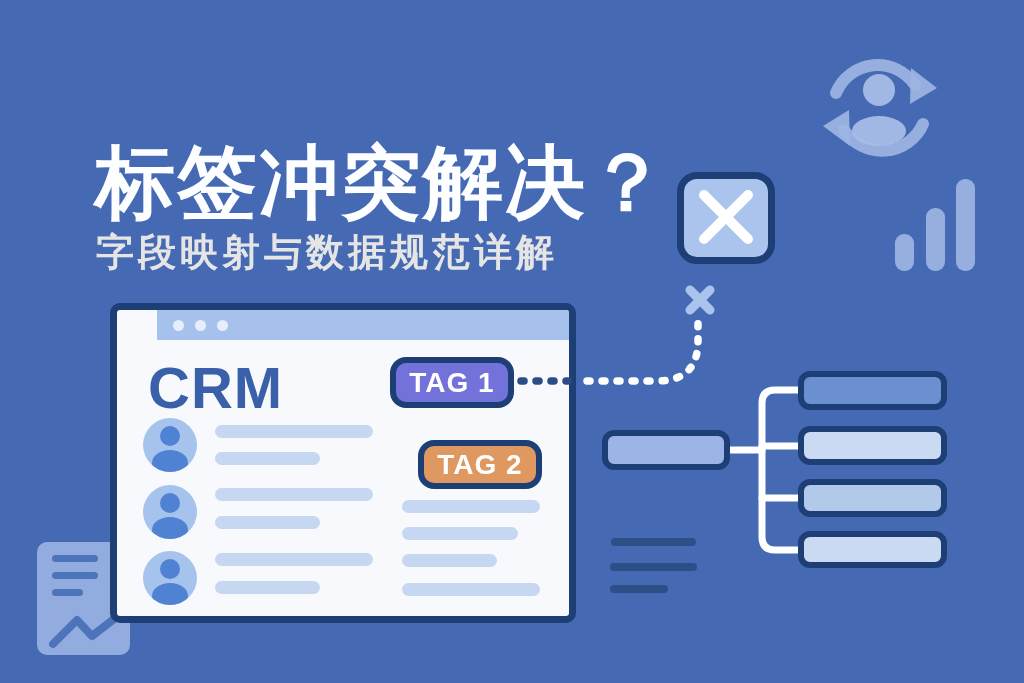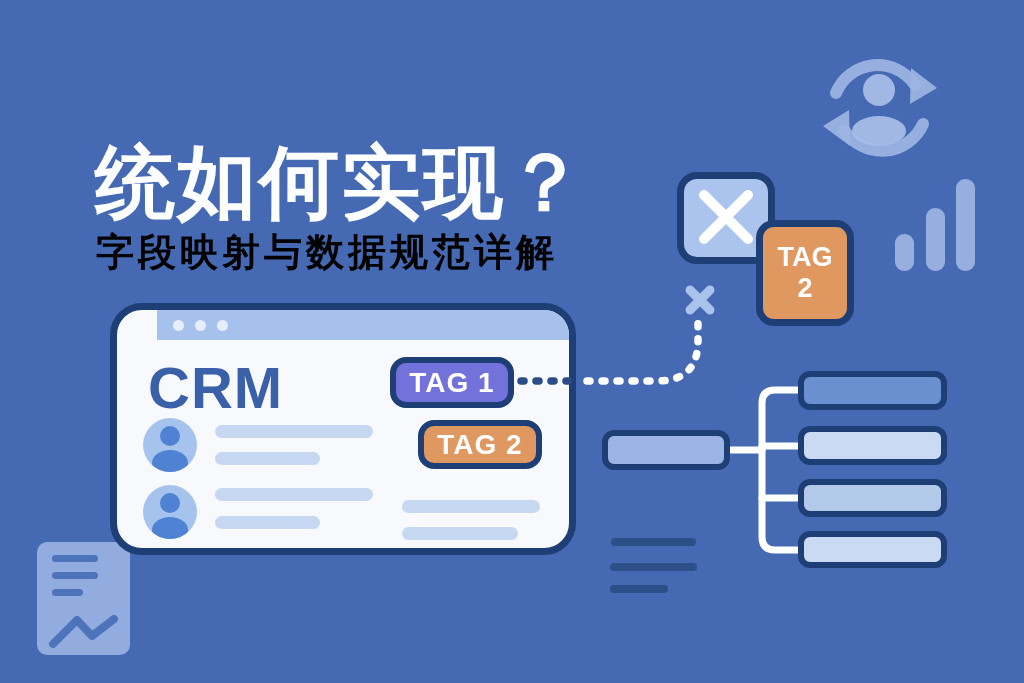--- a/index.html
+++ b/index.html
@@ -3,41 +3,41 @@
 <meta charset="utf-8">
 <style>
   html,body{margin:0;padding:0;background:#33508c;}
   *{font-family:"Liberation Sans","DejaVu Sans",sans-serif;}
   .canvas{position:relative;width:1024px;height:683px;overflow:hidden;background:var(--bg,#4569b2);}
 
   
   .title{position:absolute;margin:0;color:#fdfeff;font-weight:900;font-size:80px;line-height:1;letter-spacing:2px;white-space:nowrap;}
   #t1{left:95px;top:55px;}
   #t2{left:95px;top:143px;}
-  .subtitle{position:absolute;left:96px;top:227px;color:#000000;font-weight:600;font-size:38px;letter-spacing:4px;white-space:nowrap;}
+  .subtitle{position:absolute;left:96px;top:227px;color:#e5e5e5;font-weight:600;font-size:38px;letter-spacing:4px;white-space:nowrap;}
 
   
   #close-tile{position:absolute;left:677px;top:172px;width:98px;height:92px;background:#aac4ee;
     border:7px solid var(--border-navy,#1e3e76);border-radius:20px;box-sizing:border-box;z-index:2;}
   #conflict-tile{position:absolute;left:756px;top:220px;width:98px;height:106px;background:var(--orange,#df9960);
     border:7px solid var(--border-navy,#1e3e76);border-radius:18px;box-sizing:border-box;z-index:3;
     display:flex;flex-direction:column;align-items:center;justify-content:center;
     color:#fff;font-weight:800;font-size:27px;line-height:1.15;}
   .abs{position:absolute;}
 
   
-  #crm-window{position:absolute;left:110px;top:303px;width:466px;height:252px;background:var(--window-bg,#f7f9fc);
-    border:7px solid var(--border-navy,#1e3e76);border-radius:32px;box-sizing:border-box;overflow:hidden;z-index:3;padding-left:40px;}
+  #crm-window{position:absolute;left:110px;top:303px;width:466px;height:320px;background:var(--window-bg,#f7f9fc);
+    border:7px solid var(--border-navy,#1e3e76);border-radius:10px;box-sizing:border-box;overflow:hidden;z-index:3;padding-left:40px;}
   .titlebar{height:30px;background:var(--titlebar-blue,#a6c2ec);display:flex;align-items:center;gap:11px;padding-left:16px;}
   .wdot{width:11px;height:11px;border-radius:50%;background:#e7eefb;}
   .crm-logo{position:absolute;left:31px;top:44px;font-size:58px;font-weight:900;color:var(--crm-text,#3a60aa);letter-spacing:1px;}
   .pill{position:absolute;box-sizing:border-box;border:6px solid var(--border-navy,#1e3e76);border-radius:16px;
     color:#fff;font-weight:800;font-size:28px;display:flex;align-items:center;justify-content:center;letter-spacing:1px;}
   #tag1{left:273px;top:47px;width:124px;height:51px;background:var(--purple,#7371da);}
-  #tag2{left:301px;top:110px;width:124px;height:49px;background:var(--orange,#df9960);}
+  #tag2{left:301px;top:130px;width:124px;height:49px;background:var(--orange,#df9960);}
   .avatar{position:absolute;left:26px;width:54px;height:54px;border-radius:50%;background:var(--avatar-bg,#a6c3ee);overflow:hidden;}
   .avatar .head{position:absolute;left:17px;top:8px;width:20px;height:20px;border-radius:50%;background:var(--avatar-person,#4f82d2);}
   .avatar .torso{position:absolute;left:9px;top:32px;width:36px;height:26px;border-radius:50%;background:var(--avatar-person,#4f82d2);}
   .bar{position:absolute;height:13px;border-radius:7px;background:var(--pale-line,#c6d7f2);}
 
   
   #doc{position:absolute;left:37px;top:542px;width:93px;height:113px;border-radius:10px;background:var(--doc-fill,#93acdf);z-index:1;}
   .doc-line{position:absolute;height:7px;border-radius:4px;background:var(--doc-line,#4d73ba);}
 
   
@@ -48,21 +48,21 @@
   #tc3{left:798px;top:479px;width:149px;height:38px;background:var(--node-child-mid,#b3c9ea);}
   #tc4{left:798px;top:531px;width:149px;height:37px;background:var(--node-child-light,#c4d6f0);}
   .dark-line{position:absolute;height:8px;border-radius:4px;background:var(--tree-line-dark,#2d4f88);}
   svg{display:block;}
 </style>
 </head>
 <body>
 
 <div class="canvas">
 
-  <h1 id="t2" class="title">统如何实现？</h1>
+  <h1 id="t2" class="title">标签冲突解决？</h1>
   <div class="subtitle">字段映射与数据规范详解</div>
 
   <svg class="abs" style="left:815px;top:42px;" width="130" height="130" viewBox="0 0 130 130" aria-hidden="true">
     <g stroke="#9db6e3" stroke-width="12" fill="none" stroke-linecap="round" opacity="0.92">
       <path d="M 21 51 A 45 45 0 0 1 100 43"></path>
       <path d="M 108 82 A 45 45 0 0 1 29 88"></path>
     </g>
     <g fill="#9db6e3" opacity="0.92">
       <polygon points="96,26 122,46 95,62"></polygon>
       <polygon points="34,68 8,84 35,104"></polygon>
@@ -81,24 +81,20 @@
 
   <div id="close-tile">
     <svg width="84" height="78" viewBox="0 0 84 78" aria-hidden="true">
       <g stroke="#ffffff" stroke-width="10" stroke-linecap="round">
         <line x1="20" y1="16" x2="64" y2="60"></line>
         <line x1="64" y1="16" x2="20" y2="60"></line>
       </g>
     </svg>
   </div>
 
-  <div id="conflict-tile">
-    <span>TAG</span>
-    <span>2</span>
-  </div>
 
   <svg class="abs" style="left:683px;top:283px;" width="34" height="34" viewBox="0 0 34 34" aria-hidden="true">
     <g stroke="#a9c3ec" stroke-width="9" stroke-linecap="round">
       <line x1="7" y1="7" x2="27" y2="27"></line>
       <line x1="27" y1="7" x2="7" y2="27"></line>
     </g>
   </svg>
 
   <svg class="abs" style="left:505px;top:265px;z-index:5;" width="220" height="130" viewBox="0 0 220 130" aria-hidden="true">
     <path d="M 16 116 H 63" fill="none" stroke="#2c4c86" stroke-width="7.5" stroke-linecap="round" stroke-dasharray="3 12"></path>

